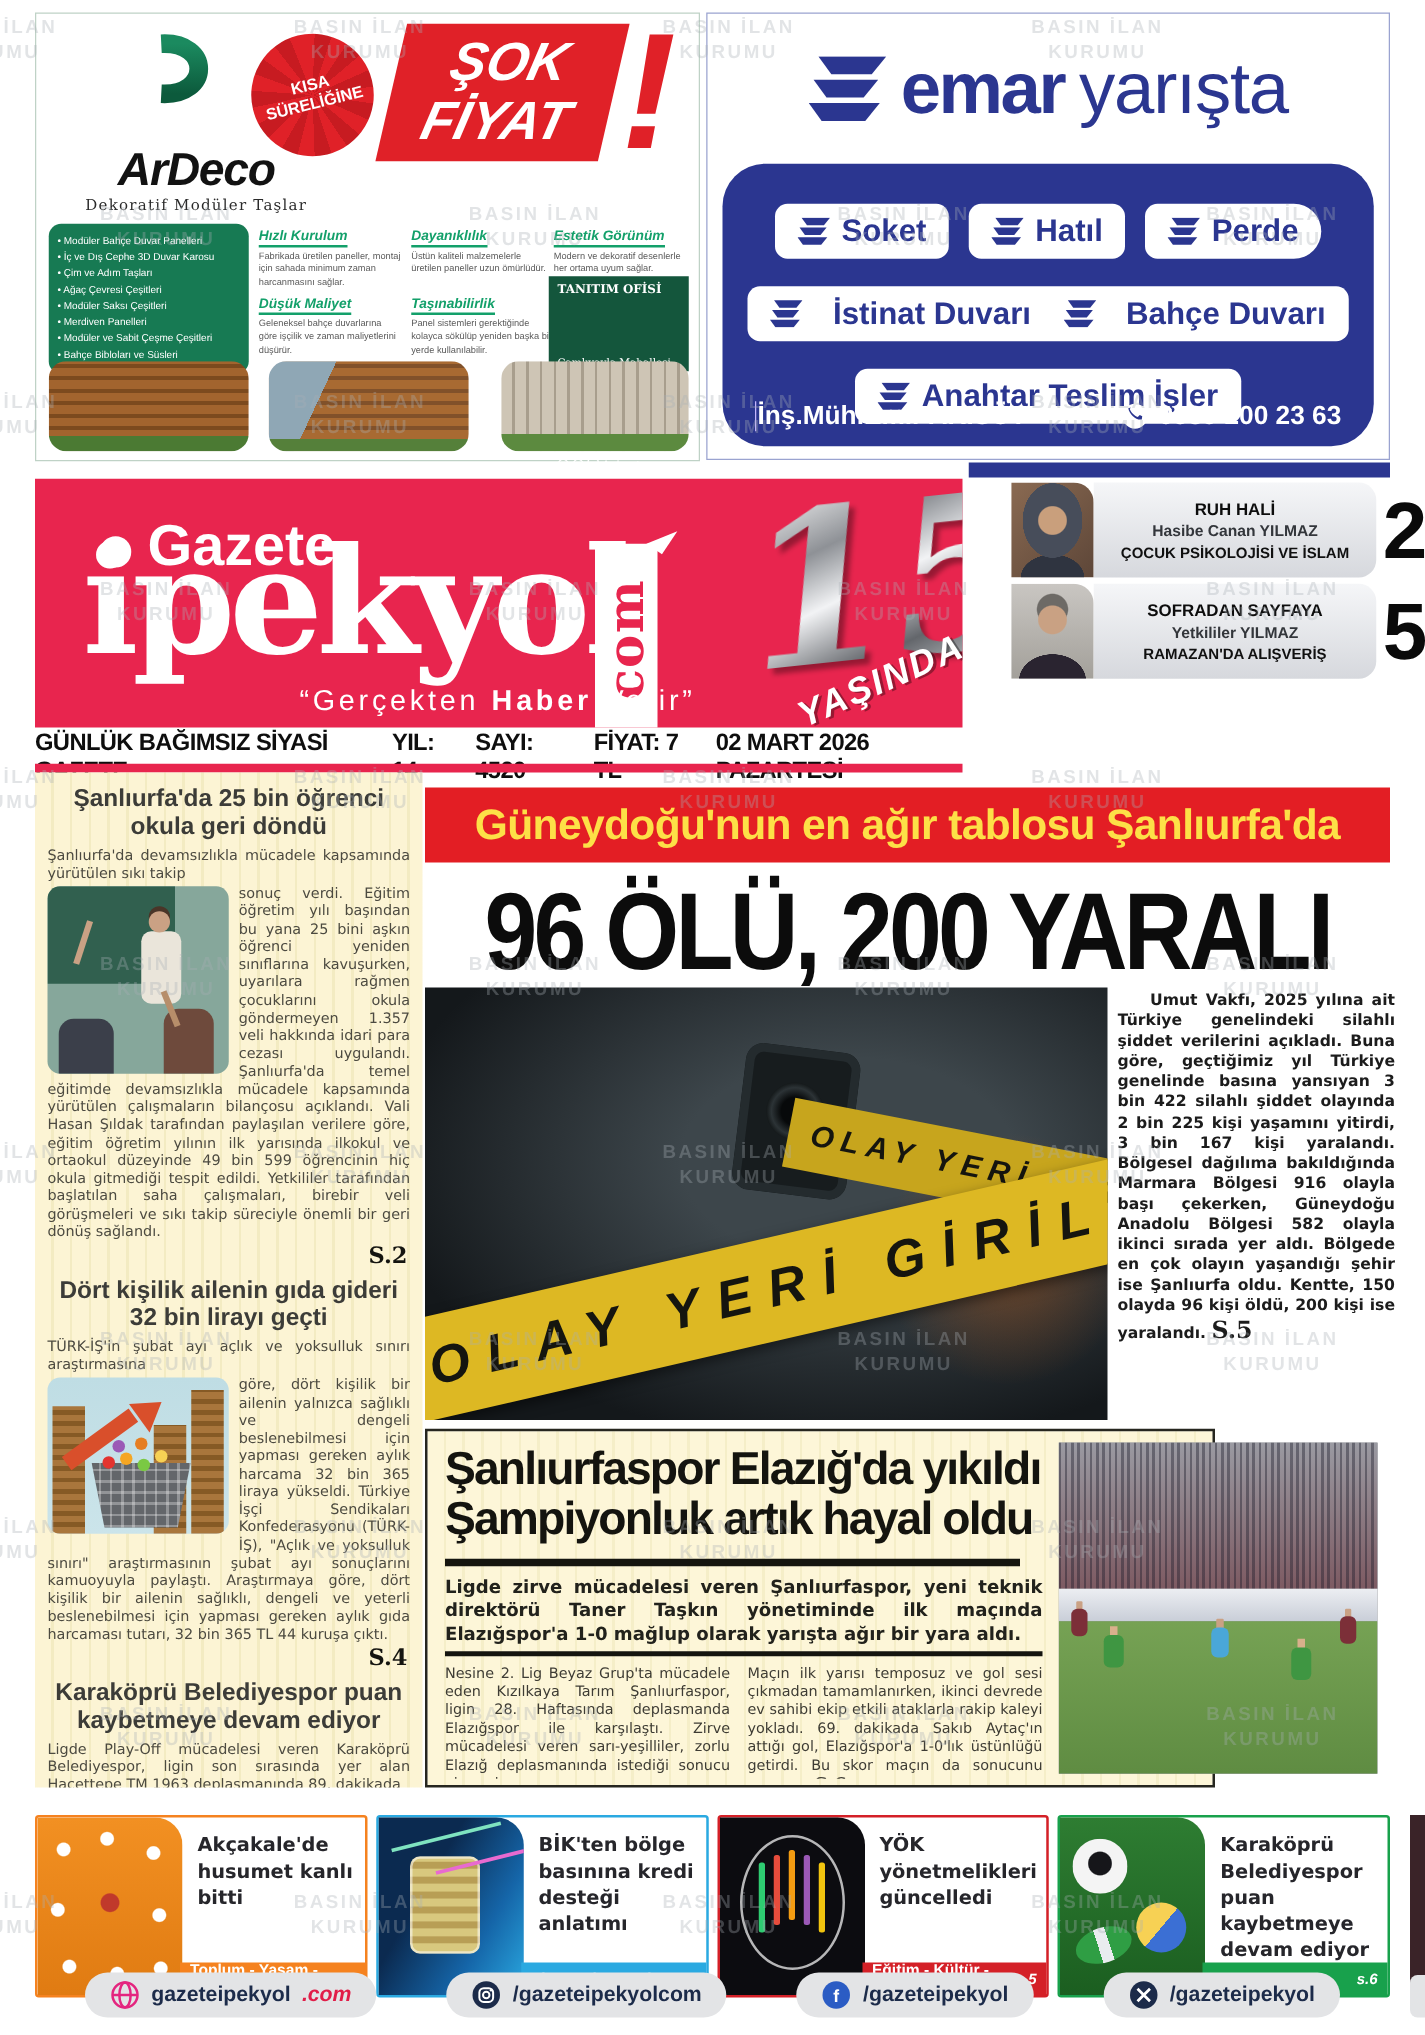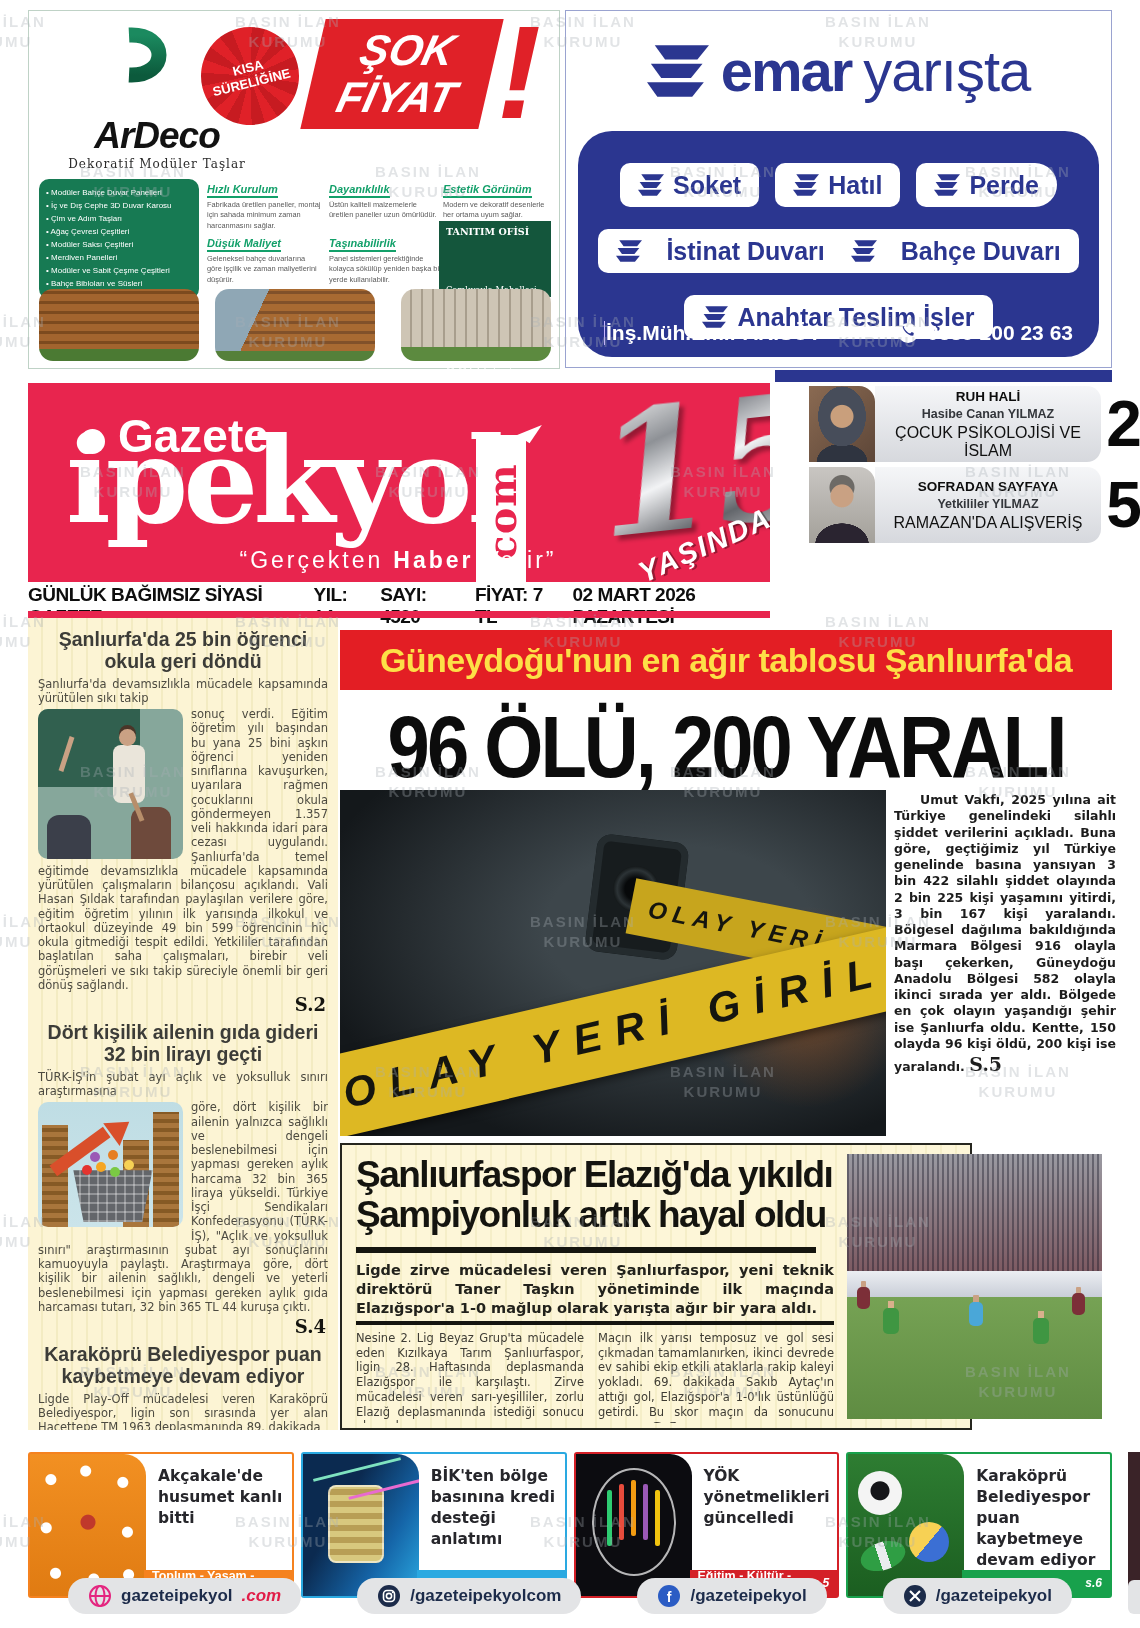--- a/index.html
+++ b/index.html
@@ -118,21 +118,21 @@
   .cph3{background:
     radial-gradient(circle at 50% 38%,#c9a183 0 11px,transparent 12px),
     radial-gradient(circle at 50% 27%,#6d6a66 0 12px,transparent 13px),
     radial-gradient(ellipse 38px 30px at 50% 102%,#2a2430 0 70%,transparent 71%),
     linear-gradient(#c9c6c2,#a3a09a);}
   .colm-panel{position:absolute;left:66px;top:0;width:226px;height:76px;
               background:linear-gradient(180deg,#f5f6f8,#d6d8dd);border-radius:0 14px 14px 0;
               display:flex;flex-direction:column;justify-content:center;text-align:center;gap:3px;}
   .c-sec{font-weight:bold;font-size:13.5px;color:#0d0d0d;}
   .c-name{font-weight:bold;font-size:12.5px;color:#33363b;}
-  .c-art{font-weight:normal;font-size:16px;color:#101010;}
+  .c-art{font-weight:bold;font-size:12px;color:#101010;}
   .colm-num{position:absolute;right:0;top:0;width:44px;height:76px;display:flex;align-items:center;
             justify-content:center;font-weight:bold;font-size:64px;color:#0a0a0a;}
 
   
   .leftcol{position:absolute;left:28px;top:618px;width:310px;height:812px;
            background:repeating-linear-gradient(90deg,#fcf4d4 0 13px,#f3ebc2 13px 15px);
            padding:4px 10px;box-sizing:border-box;overflow:hidden;z-index:1;}
   .art h3{margin:7px 0 4px;font-weight:bold;font-size:19.5px;line-height:1.12;color:#3c3c38;text-align:center;}
   .art p{margin:0 0 2px;font-family:"DejaVu Sans",sans-serif;font-size:11.5px;line-height:1.24;
          color:#4c4a40;text-align:justify;}

